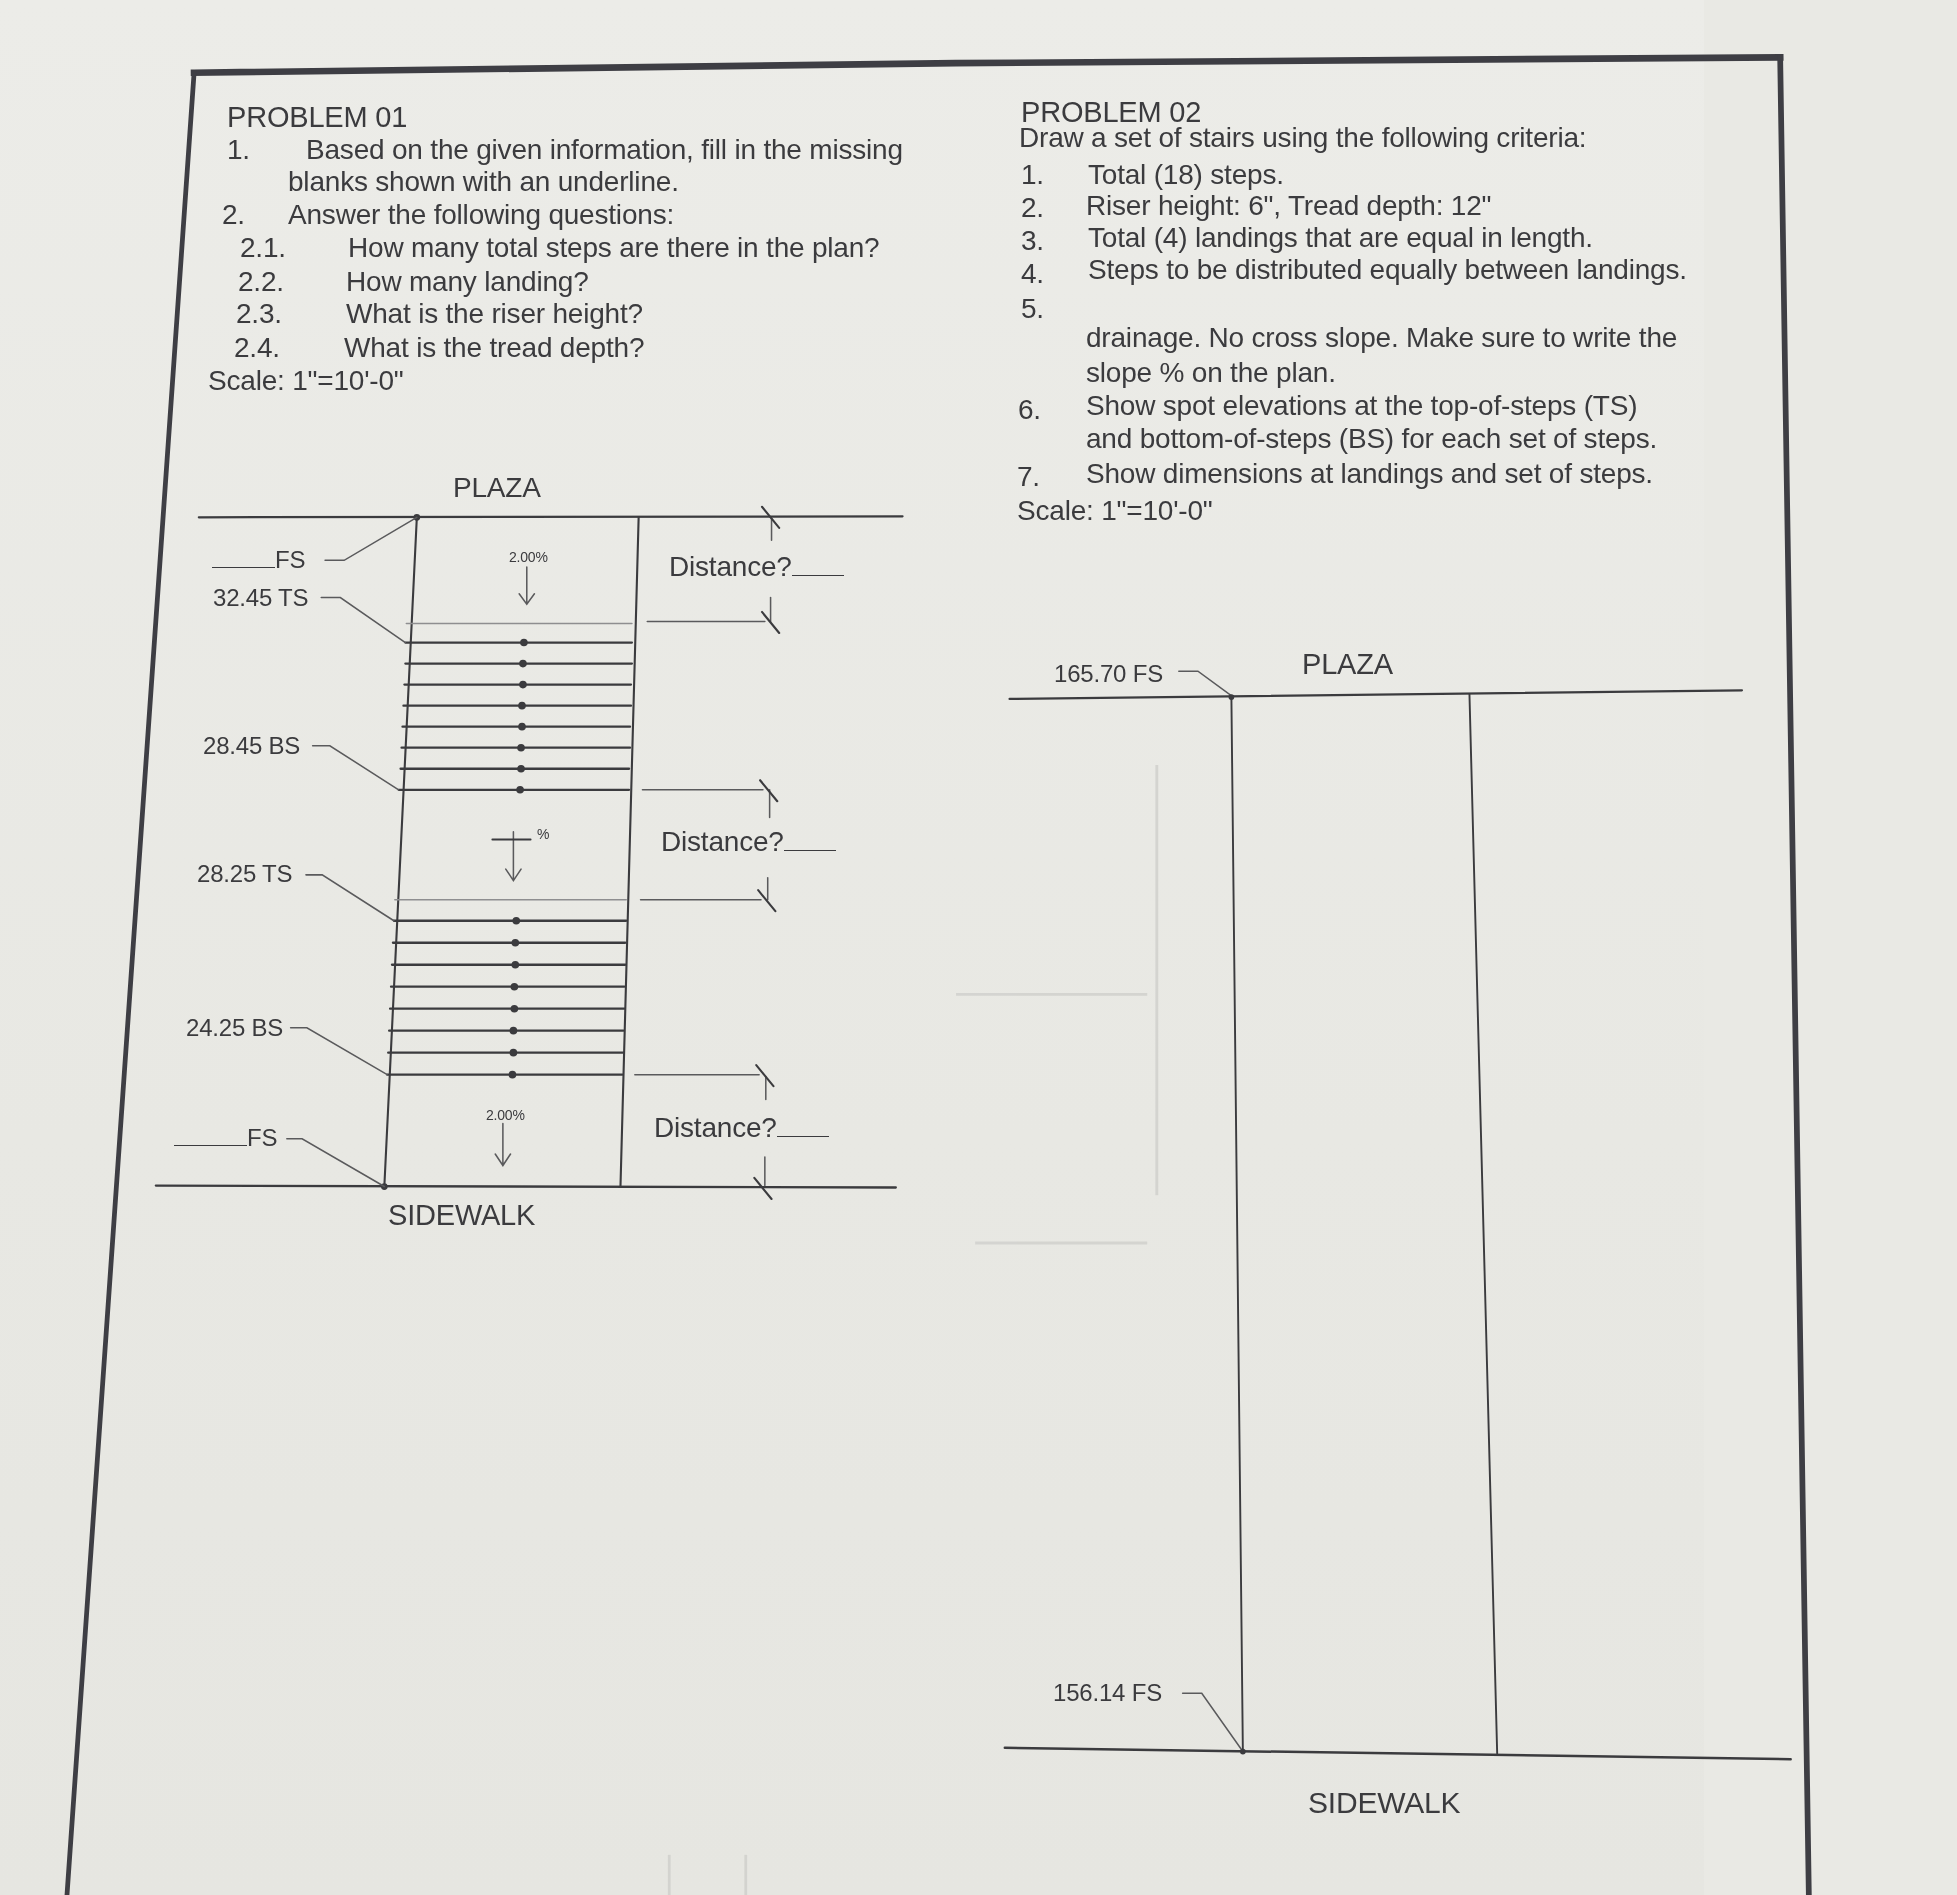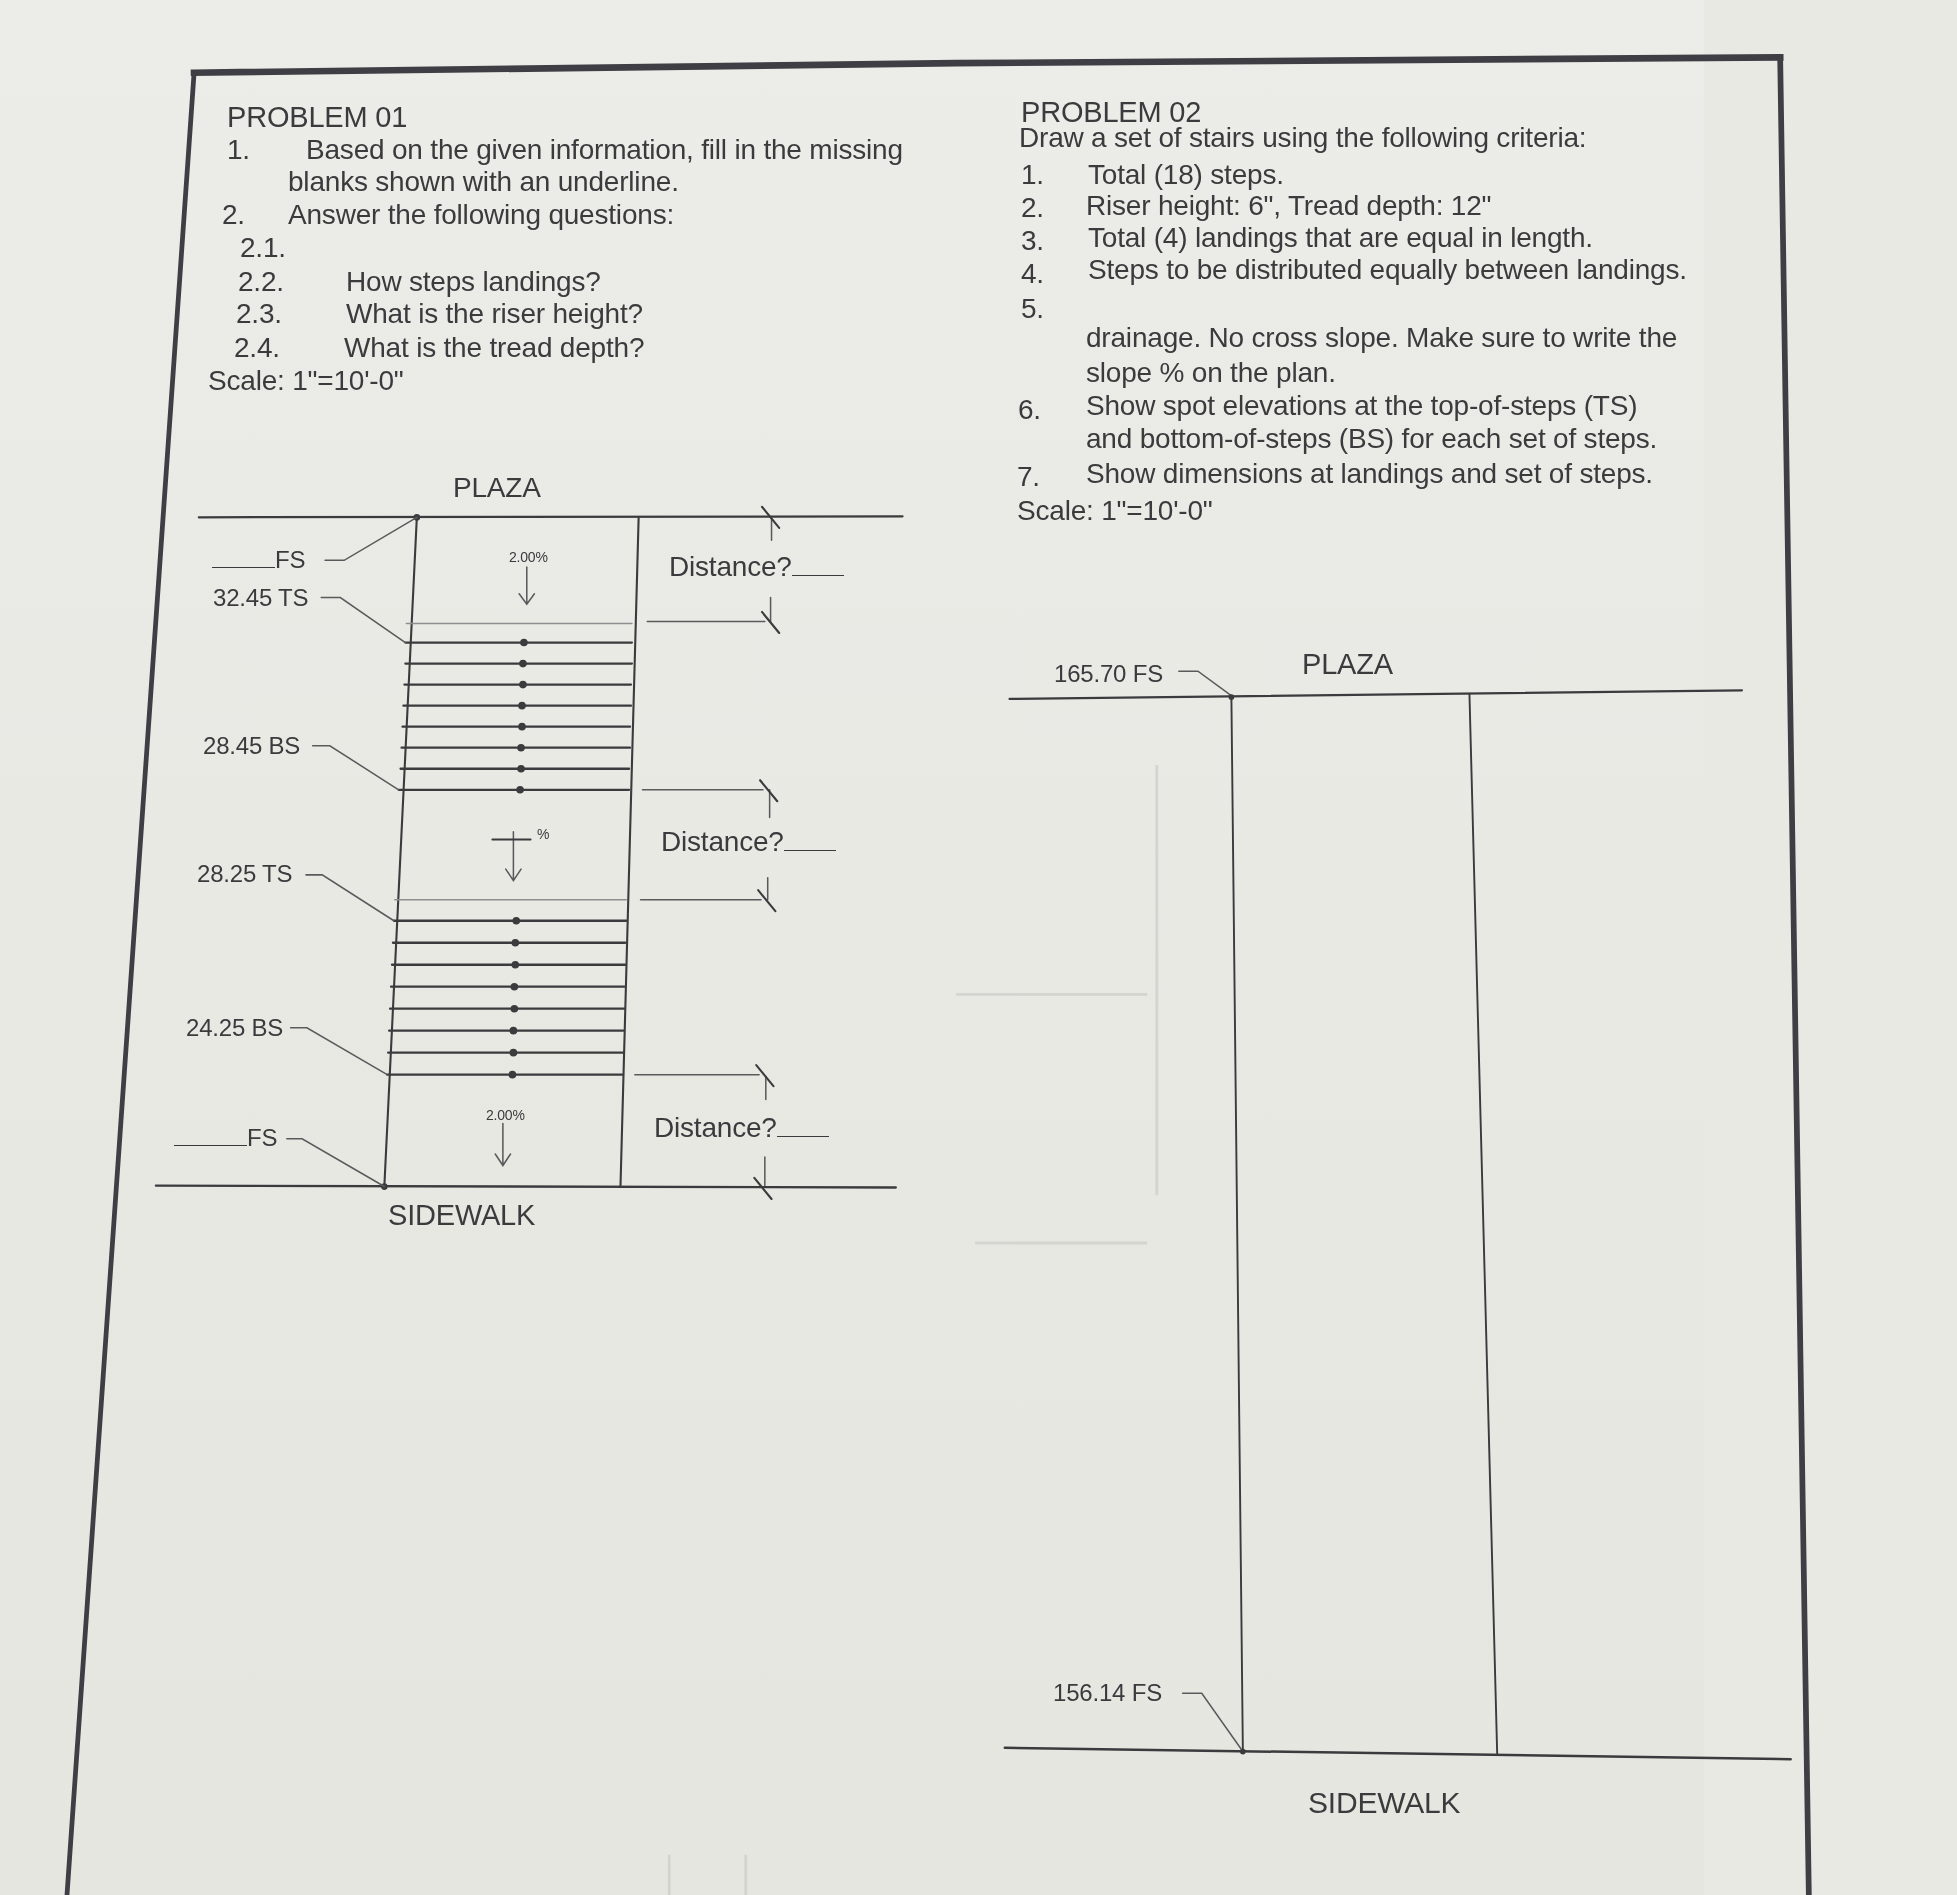--- a/index.html
+++ b/index.html
@@ -149,22 +149,23 @@
   <div class="txt h" style="left:227px; top:101px;">PROBLEM 01</div>
 
   <div class="txt b" style="left:227px; top:134px;">1.</div>
   <div class="txt b" style="left:290px; top:134px;margin-left:16px;">Based on the given information, fill in the missing</div>
   <div class="txt b" style="left:288px; top:166px;">blanks shown with an underline.</div>
 
   <div class="txt b" style="left:222px; top:199px;">2.</div>
   <div class="txt b" style="left:288px; top:199px;">Answer the following questions:</div>
 
   <div class="txt b" style="left:240px; top:232px;">2.1.</div>
+  <div class="txt b" style="left:348px; top:232px;">How many total steps are there in the plan?</div>
   <div class="txt b" style="left:238px; top:266px;">2.2.</div>
-  <div class="txt b" style="left:346px; top:266px;">How steps landings?</div>
+  <div class="txt b" style="left:346px; top:266px;">How many landing?</div>
   <div class="txt b" style="left:236px; top:298px;">2.3.</div>
   <div class="txt b" style="left:346px; top:298px;">What is the riser height?</div>
   <div class="txt b" style="left:234px; top:332px;">2.4.</div>
   <div class="txt b" style="left:344px; top:332px;">What is the tread depth?</div>
 
   <div class="txt b" style="left:208px; top:365px;">Scale: 1"=10'-0"</div>
 
   <div class="txt lbl" style="left:453px; top:472px; font-size:28px;">PLAZA</div>
   <div class="txt lbl" style="left:388px; top:1199px; font-size:29px;">SIDEWALK</div>
 

